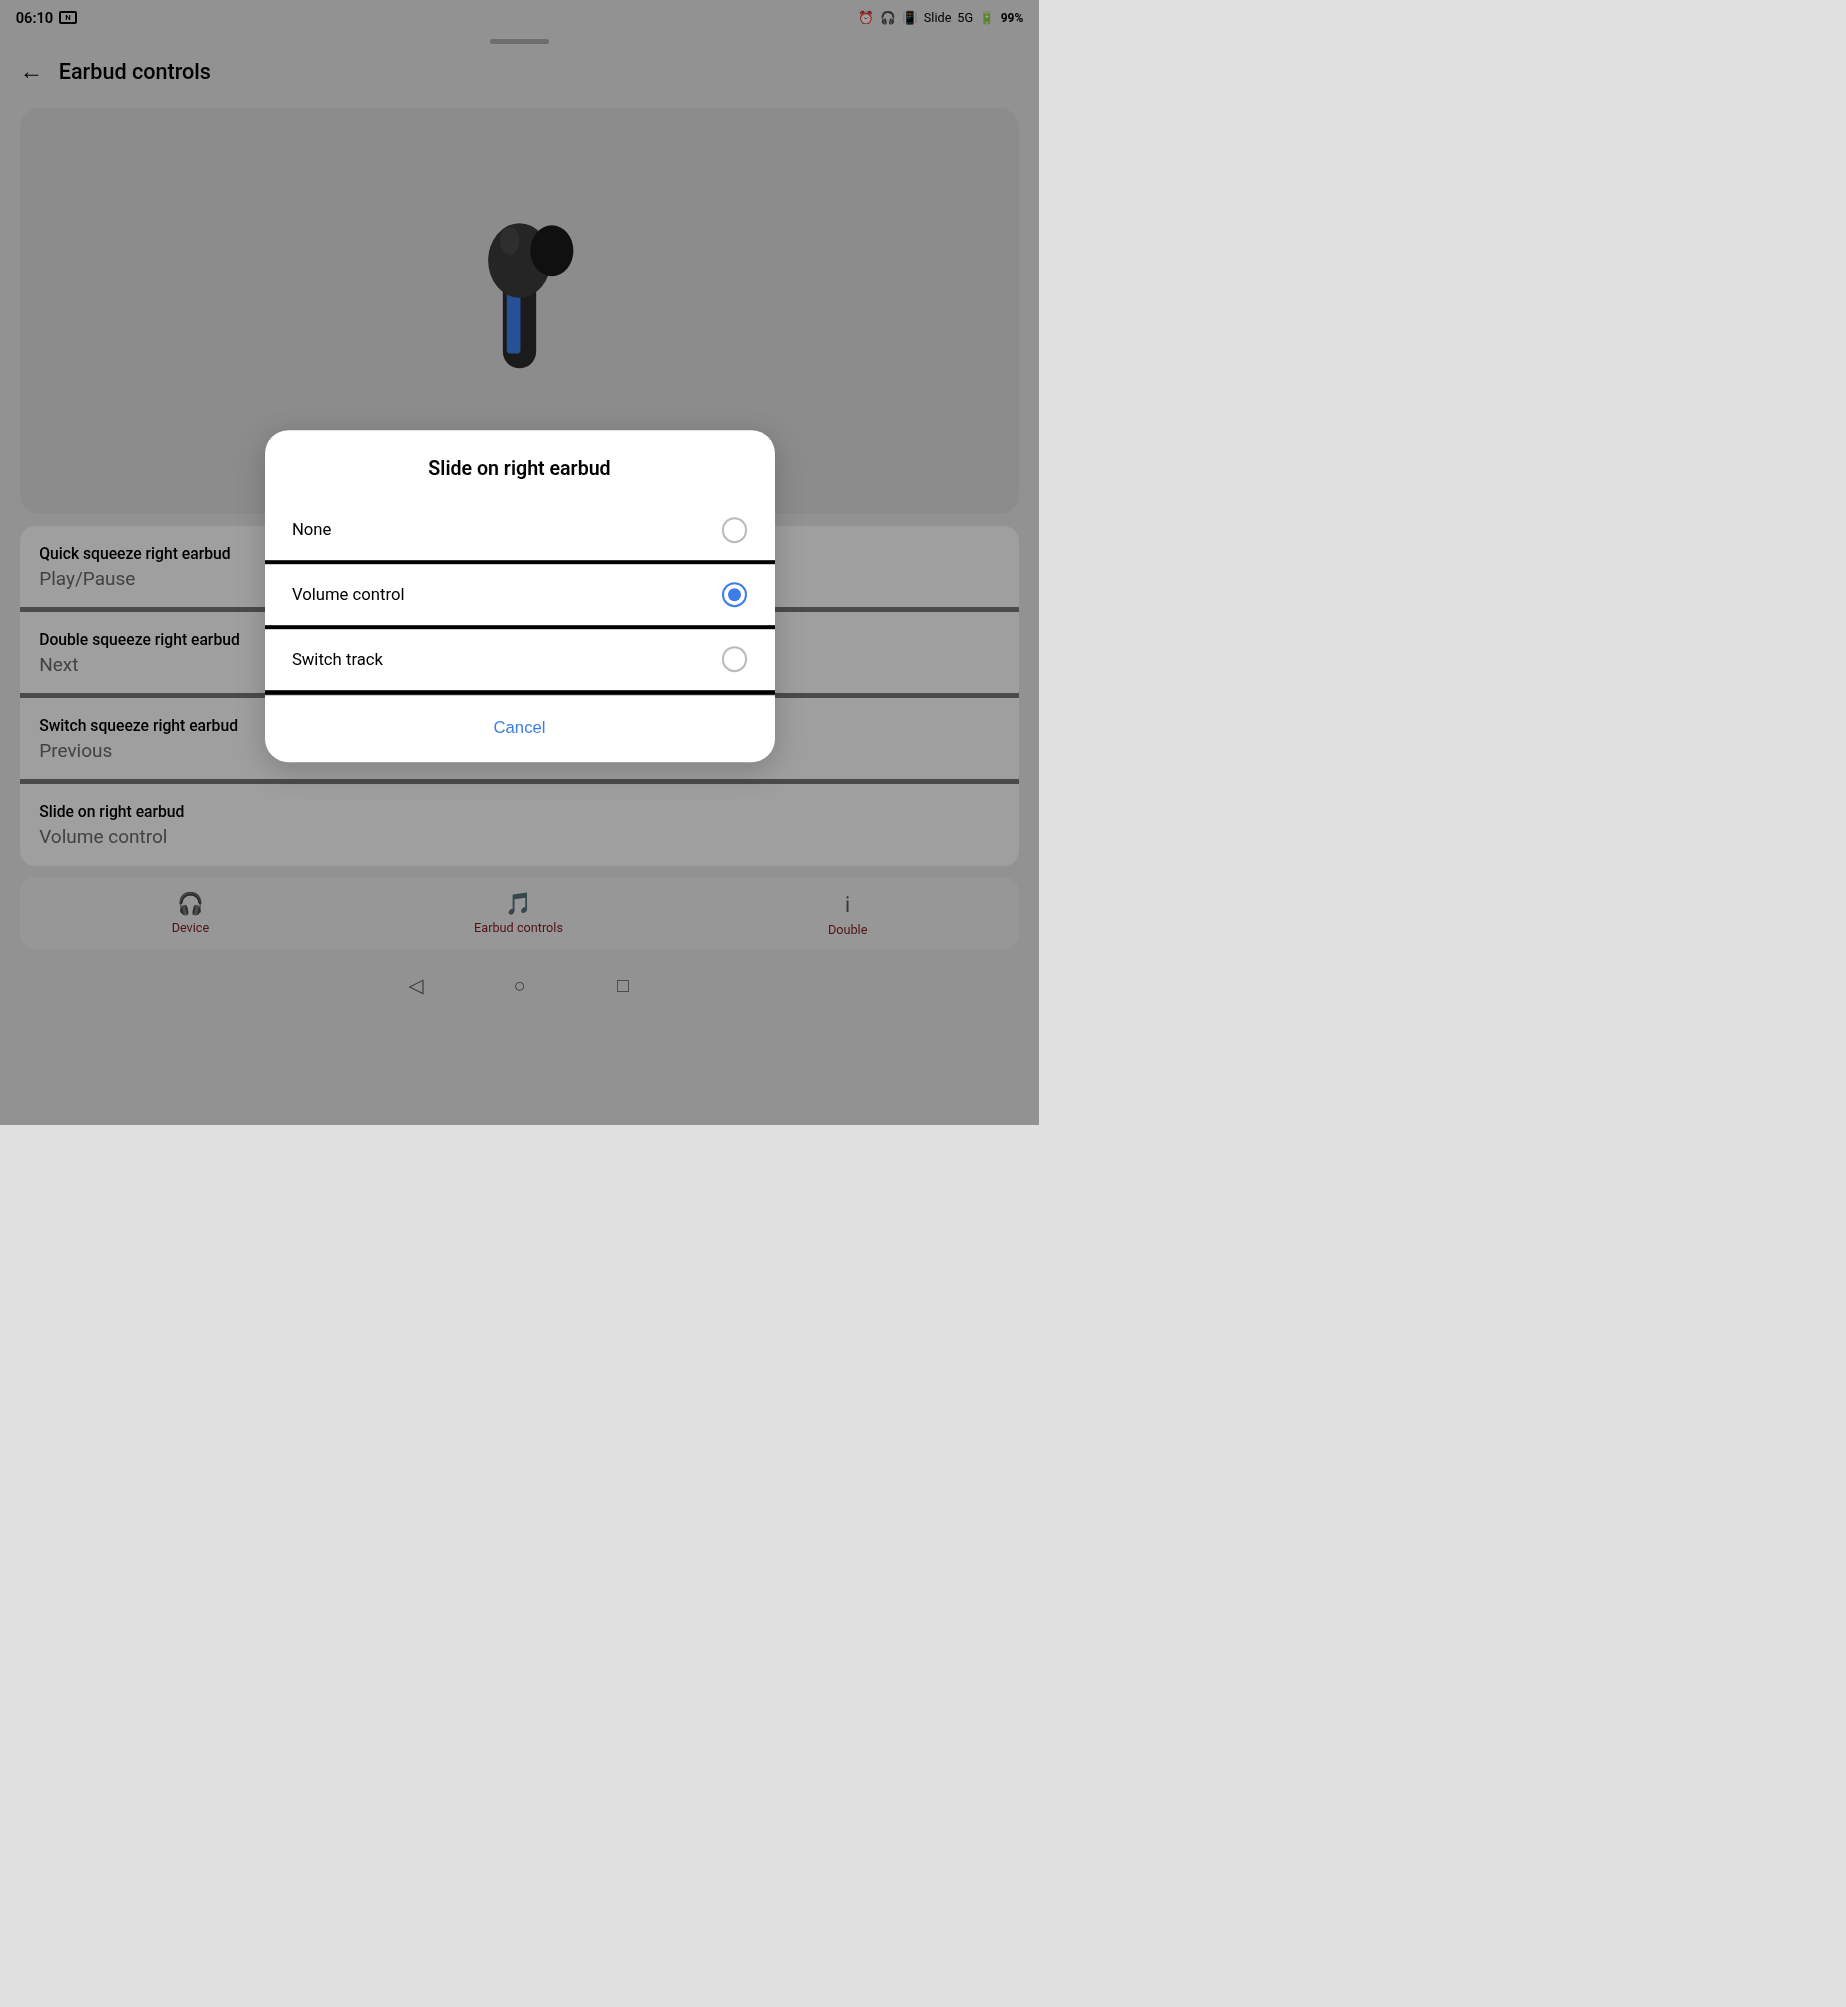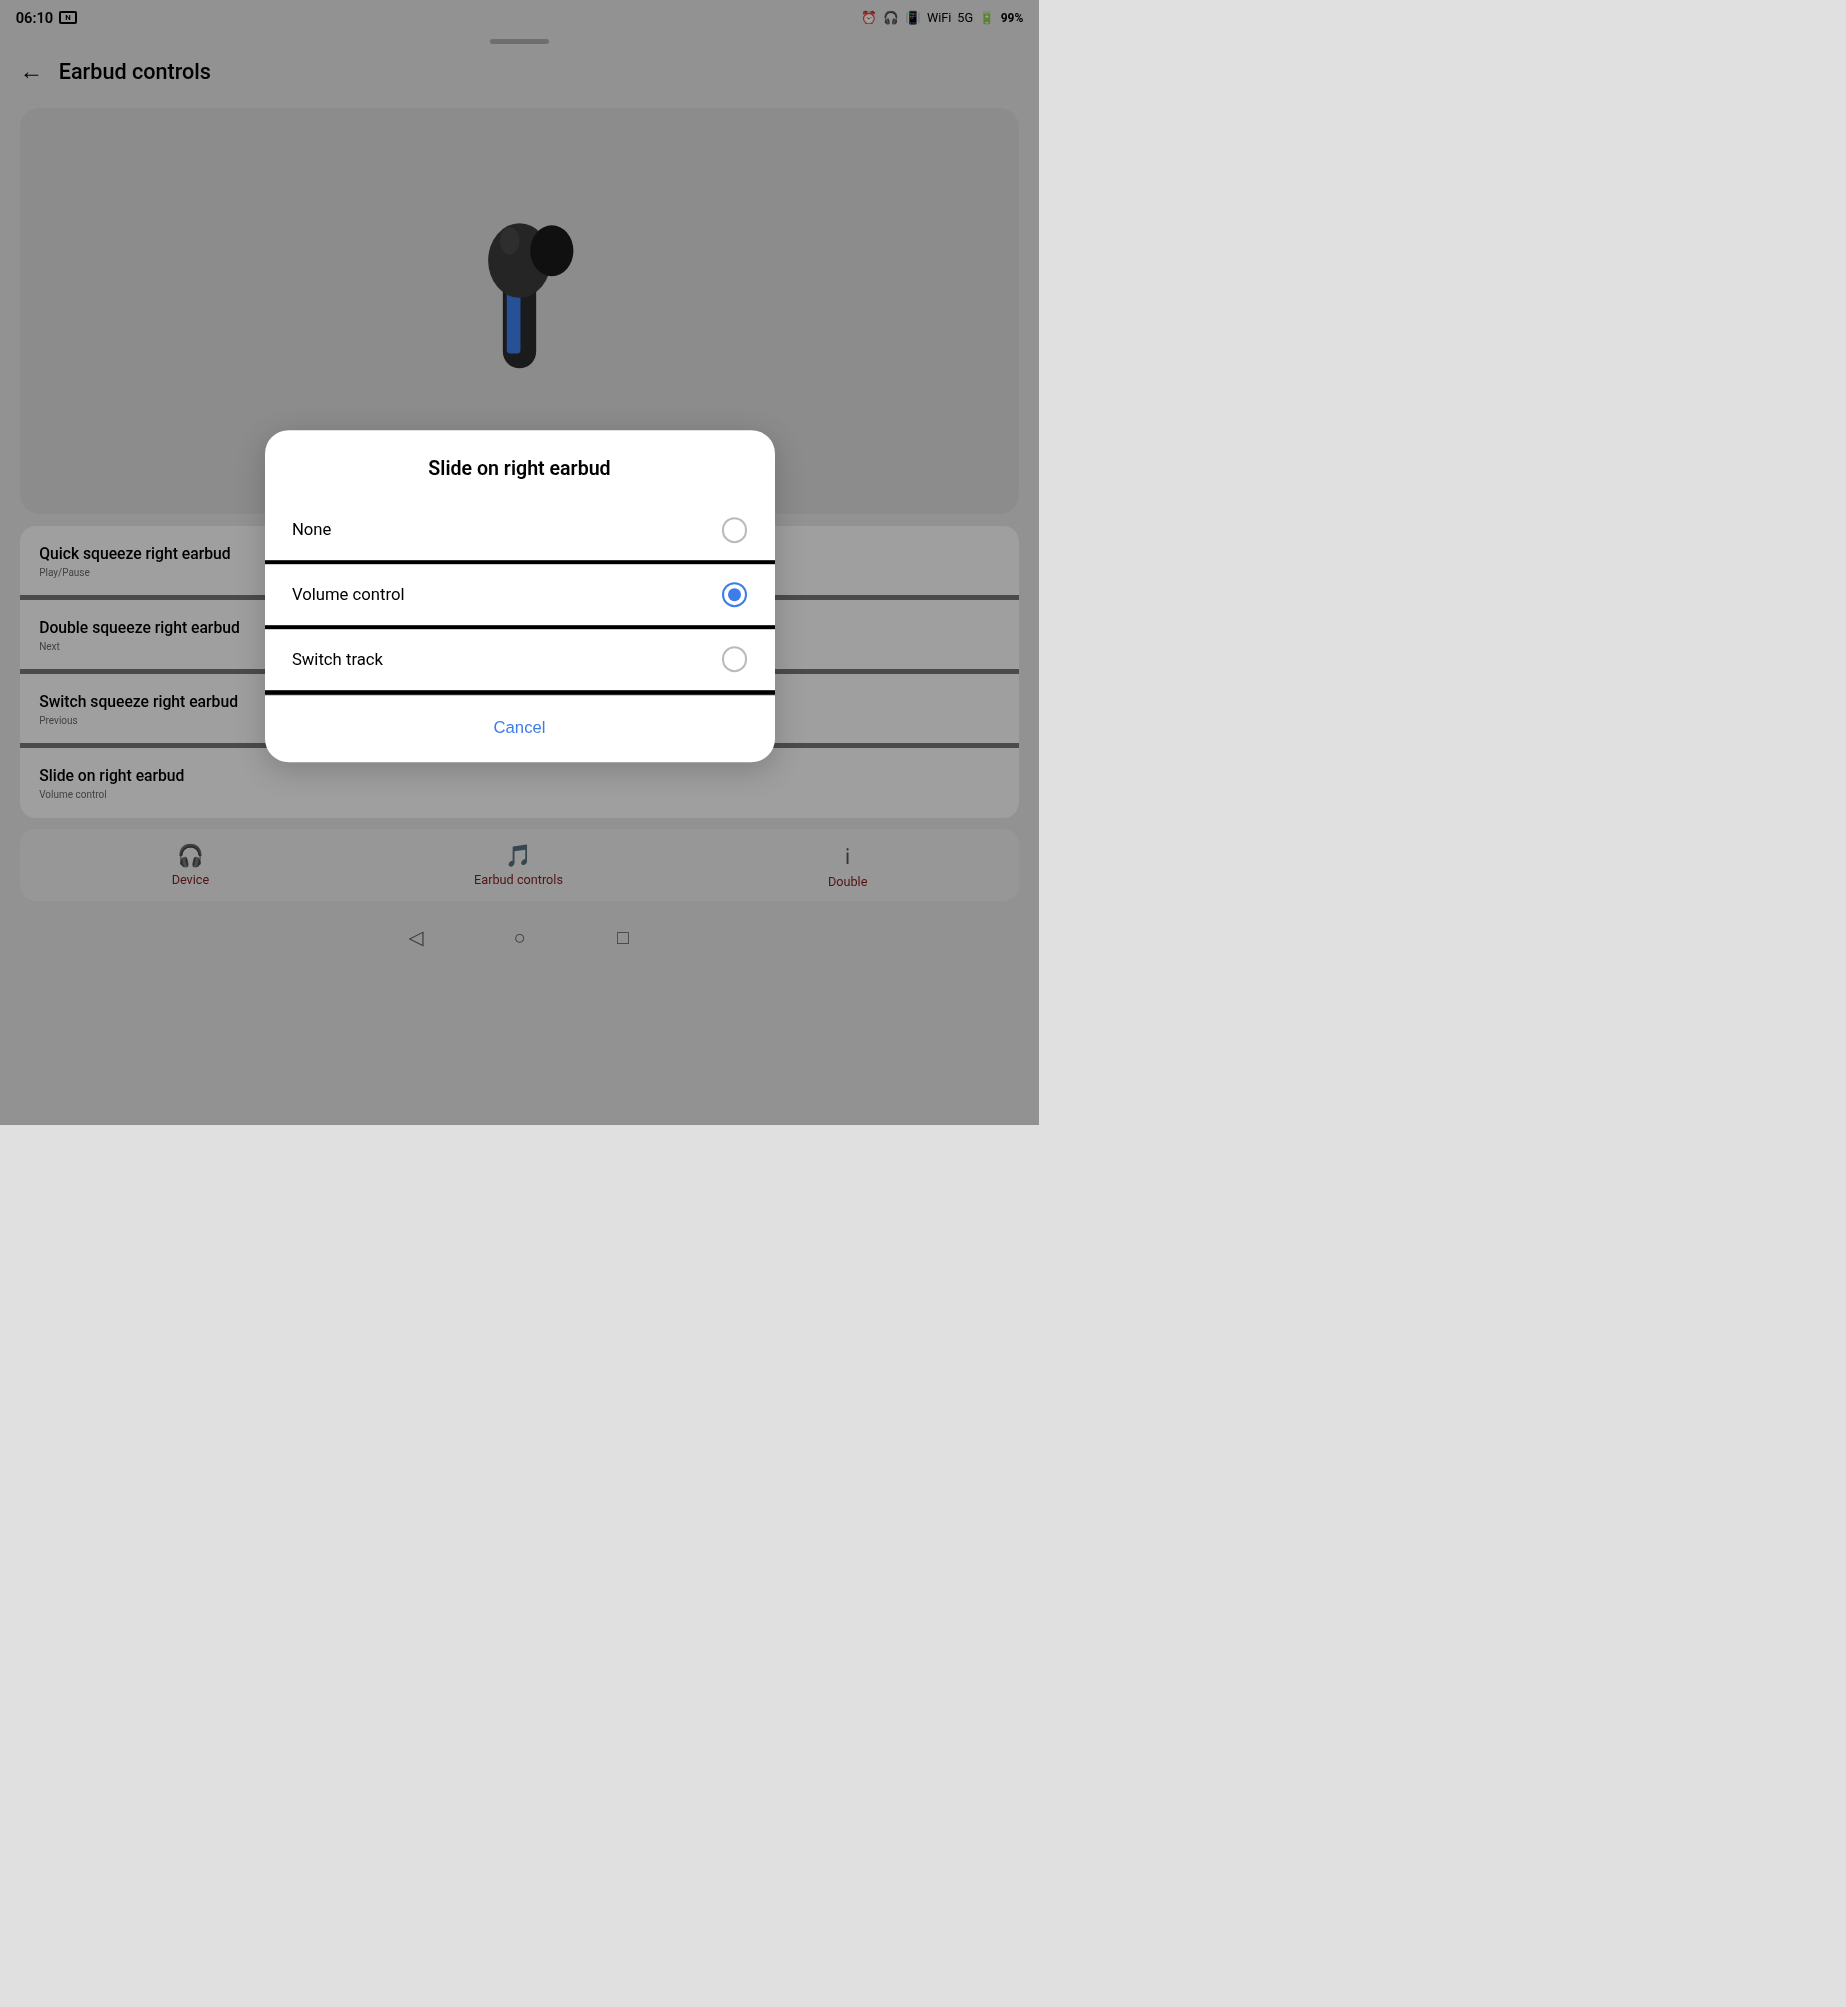--- a/index.html
+++ b/index.html
@@ -149,21 +149,21 @@
     }
 
     .settings-item-title {
       font-size: 15.7px;
       font-weight: 500;
       color: #000;
       margin-bottom: 3.9px;
     }
 
     .settings-item-sub {
-      font-size: 10px;
+      font-size: 19px;
       color: #666;
     }
 
     
     .bottom-nav {
       display: flex;
       justify-content: space-around;
       align-items: center;
       padding: 11.8px 19.6px;
       background: #e8e8e8;
@@ -303,21 +303,21 @@
 
 <div class="status-bar">
   <div class="status-time">
     <span>06:10</span>
     <span class="status-nfc">N</span>
   </div>
   <div class="status-icons">
     <span>⏰</span>
     <span>🎧</span>
     <span>📳</span>
-    <span>WiFi</span>
+    <span>Slide</span>
     <span>5G</span>
     <span>🔋</span>
     <span class="status-battery">99%</span>
   </div>
 </div>
 
 <div class="drag-handle"></div>
 
 <div class="header">
   <span class="back-btn">←</span>

